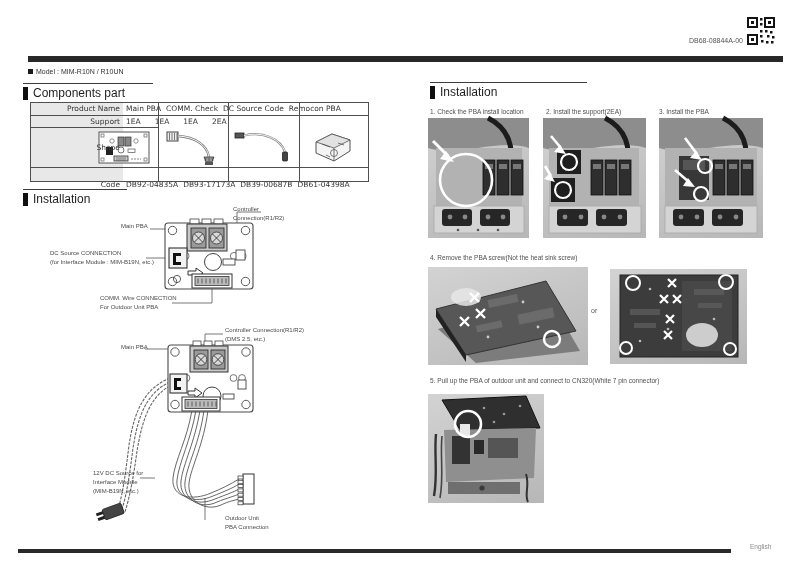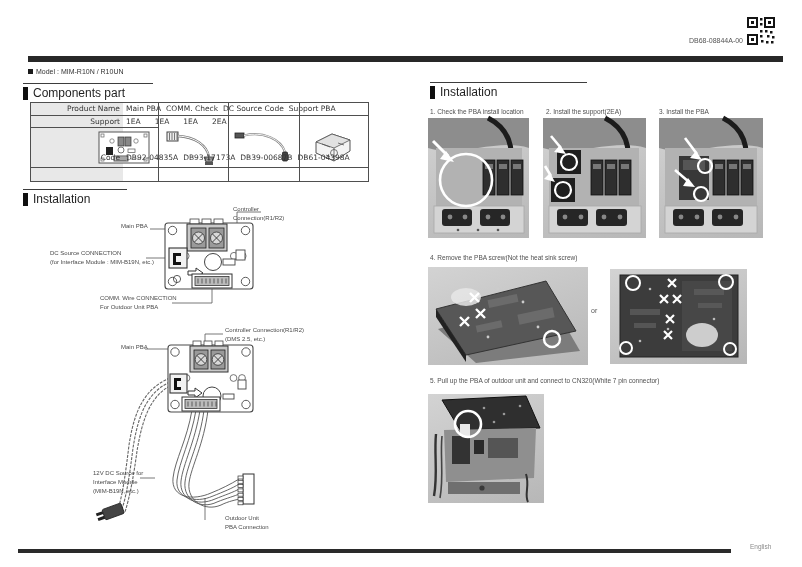--- a/index.html
+++ b/index.html
@@ -94,33 +94,36 @@
 
   <div id="comp-table">
     <div class="t-label-bg"></div>
 
     <div class="t-row" style="top:0;height:13px">
       <span class="tl">Product Name</span>
       <span class="t-vals">
         <span>Main PBA</span>
         <span>COMM. Check</span>
         <span>DC Source Code</span>
-        <span>Support PBA</span>
+        <span>Remocon PBA</span>
       </span>
     </div>
     <div class="t-row" style="top:13px;height:12px">
       <span class="tl">Support</span>
       <span class="t-vals" style="gap:14px">
         <span>1EA</span>
         <span>1EA</span>
         <span>1EA</span>
         <span>2EA</span>
       </span>
     </div>
-    <div class="t-row" style="top:48px;height:14px">
+    <div class="t-row" style="top:25px;height:40px">
+      <span class="tl">Shape</span>
+    </div>
+    <div class="t-row" style="top:75px;height:14px">
       <span class="tl">Code</span>
       <span class="t-vals">
         <span>DB92-04835A</span>
         <span>DB93-17173A</span>
         <span>DB39-00687B</span>
         <span>DB61-04398A</span>
       </span>
     </div>
 
     <svg class="t-shape" style="left:68px;top:29px" width="52" height="34" viewBox="0 0 52 34">

